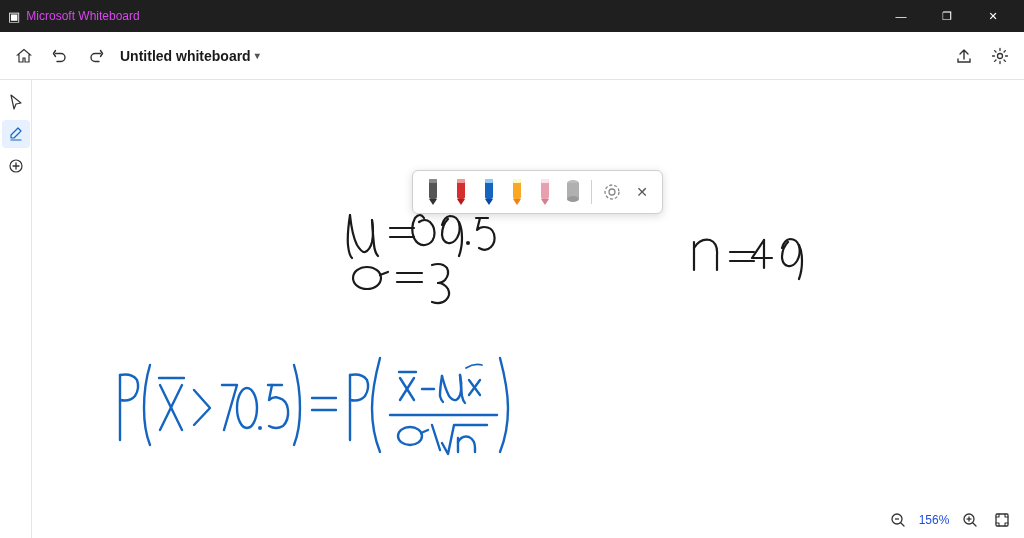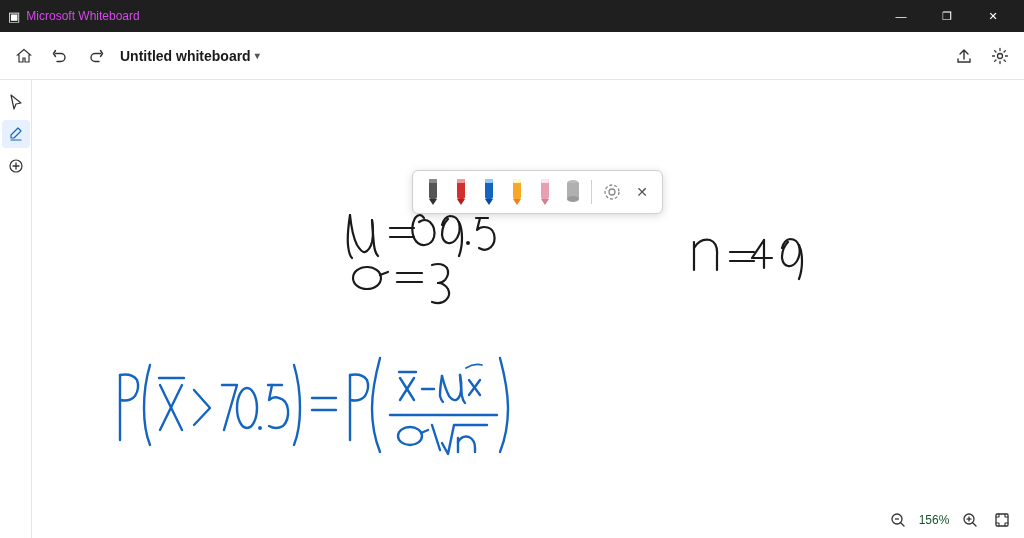--- a/index.html
+++ b/index.html
@@ -206,21 +206,21 @@
       display: flex;
       align-items: center;
       justify-content: center;
       cursor: pointer;
       border-radius: 4px;
       font-size: 14px;
       color: #333;
     }
     .zoom-level {
       font-size: 12px;
-      color: #14532d;
+      color: #1d4ed8;
       min-width: 36px;
       text-align: center;
     }
     .fit-btn {
       width: 28px;
       height: 28px;
       display: flex;
       align-items: center;
       justify-content: center;
       cursor: pointer;

